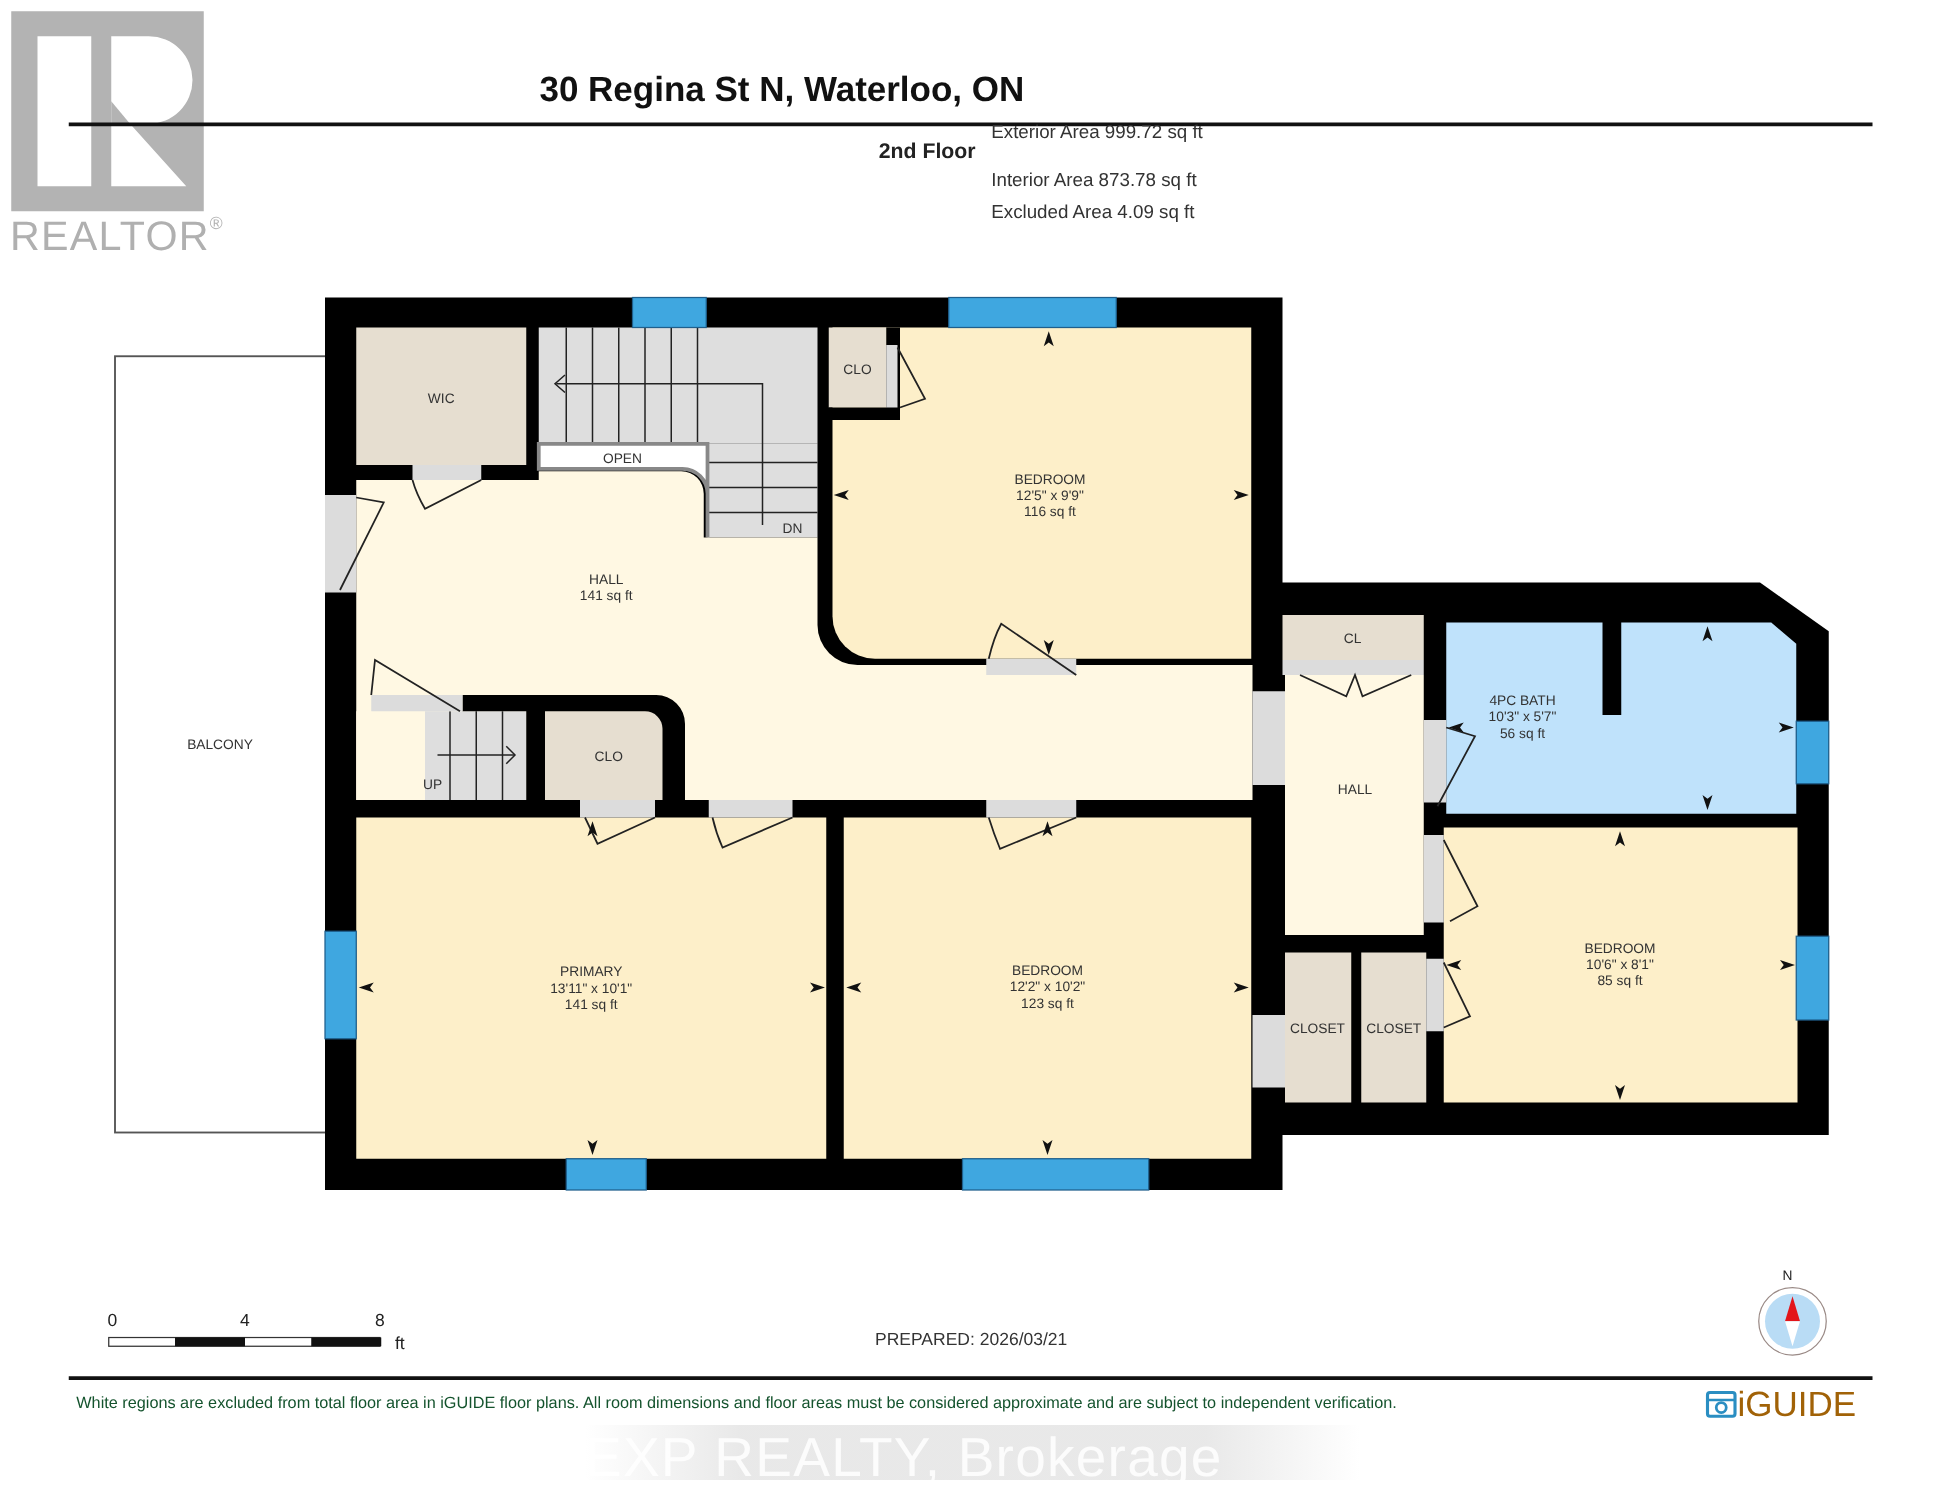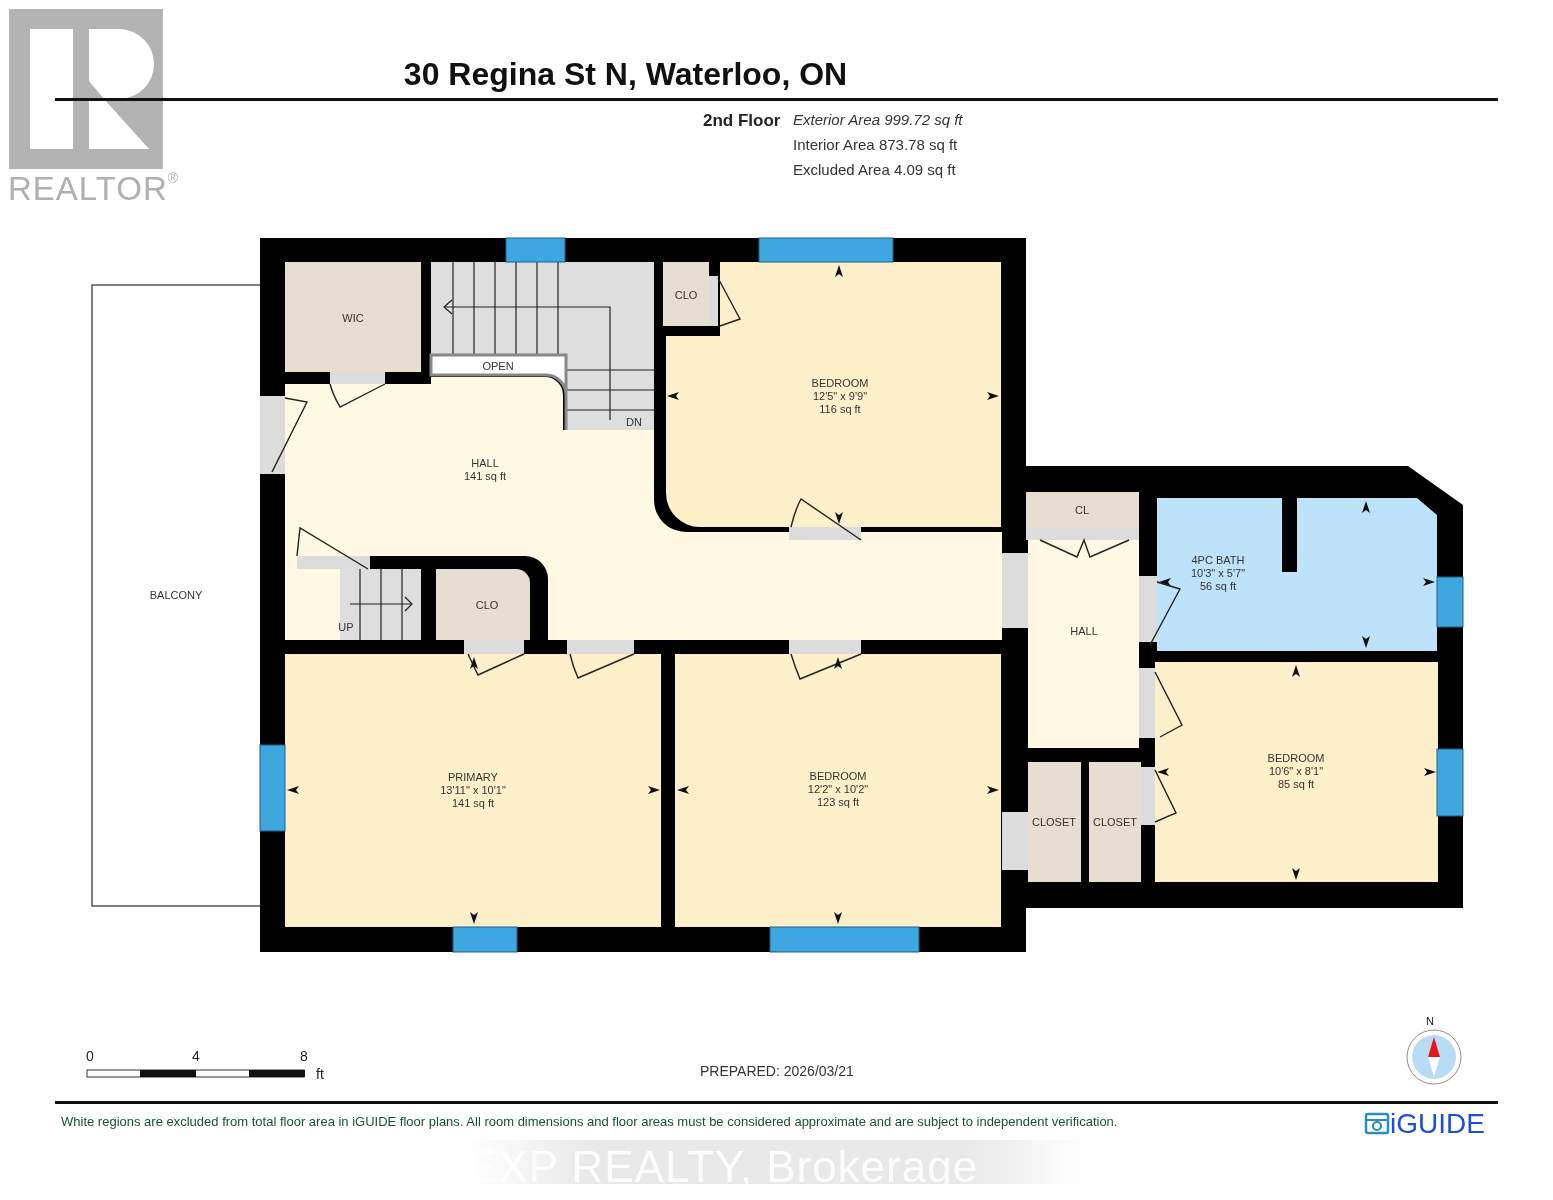--- a/index.html
+++ b/index.html
@@ -1,49 +1,49 @@
 <!DOCTYPE html>
 <html><head>
 <meta charset="utf-8">
 <style>
   html,body{margin:0;padding:0;background:#fff;}
   body{width:1553px;height:1200px;position:relative;overflow:hidden;font-family:"Liberation Sans",sans-serif;color:#222;}
   .abs{position:absolute;}
   .realtor-box{left:9px;top:9px;width:154px;height:160px;background:#b3b3b3;}
   .realtor-text{left:8px;top:170px;font-size:33px;color:#b0b0b0;letter-spacing:1px;}
   .realtor-text sup{font-size:14px;vertical-align:top;}
-  .title{left:0;width:1251px;top:56px;text-align:center;font-size:32px;font-weight:bold;color:#111;}
+  .title{left:0;width:1251px;top:56px;text-align:center;font-size:28px;font-weight:bold;color:#111;}
   .title span{position:relative;left:0px;}
   .hr{background:#111;height:3px;}
   .floor-label{left:703px;top:111px;font-size:17px;font-weight:bold;color:#222;}
   .area-line{left:793px;font-size:15px;color:#333;}
   svg text{font-family:"Liberation Sans",sans-serif;}
   .rlabel{font-size:11px;fill:#333;text-anchor:middle;}
   .prepared{left:700px;top:1063px;font-size:14px;color:#333;}
   .disclaimer{left:61px;top:1114px;font-size:13px;color:#14532d;}
   .watermark{left:468px;top:1140px;width:620px;height:44px;background:linear-gradient(to right,rgba(235,235,235,0.0),rgba(225,225,225,0.75) 20%,rgba(225,225,225,0.75) 80%,rgba(235,235,235,0.0));font-size:44px;color:rgba(255,255,255,0.85);letter-spacing:1px;line-height:54px;white-space:nowrap;overflow:hidden;}
-  .iguide{left:1364px;top:1108px;font-size:28px;color:#1d4ed8;}
+  .iguide{left:1364px;top:1108px;font-size:28px;color:#a16207;}
   .scale-lbl{font-size:14px;color:#222;}
 </style>
 </head>
 <body>
 
 <div class="abs realtor-box">
   <svg width="154" height="160" viewBox="0 0 154 160">
     <rect x="21" y="20" width="43" height="120" fill="#fff"></rect>
     <path d="M80 20 H110 a35 35 0 0 1 0 70 H95 L140 140 H80 Z" fill="#fff"></path>
     <path d="M80 90 H95 L80 72 Z" fill="#b3b3b3"></path>
   </svg>
 </div>
 <div class="abs realtor-text"><span>REALTOR</span><sup>®</sup></div>
 
 <div class="abs title"><span>30 Regina St N, Waterloo, ON</span></div>
 <div class="abs hr" style="left:55px;top:98px;width:1443px;"></div>
 <div class="abs floor-label">2nd Floor</div>
-<div class="abs area-line" style="top:111px;font-style:italic;">Exterior Area 999.72 sq ft</div>
+<div class="abs area-line" style="top:97px;">Exterior Area 999.72 sq ft</div>
 <div class="abs area-line" style="top:136px;">Interior Area 873.78 sq ft</div>
 <div class="abs area-line" style="top:161px;">Excluded Area 4.09 sq ft</div>
 
 <svg class="abs" style="left:0;top:0;" width="1553" height="1000" viewBox="0 0 1553 1000">
 
   <rect x="92" y="285" width="170" height="621" fill="#fff" stroke="#555" stroke-width="1.5"></rect>
 
   <rect x="260" y="238" width="766" height="714" fill="#000"></rect>
 
   <path d="M1020 466 H1408 L1463 505 V908 H1020 Z" fill="#000"></path>

